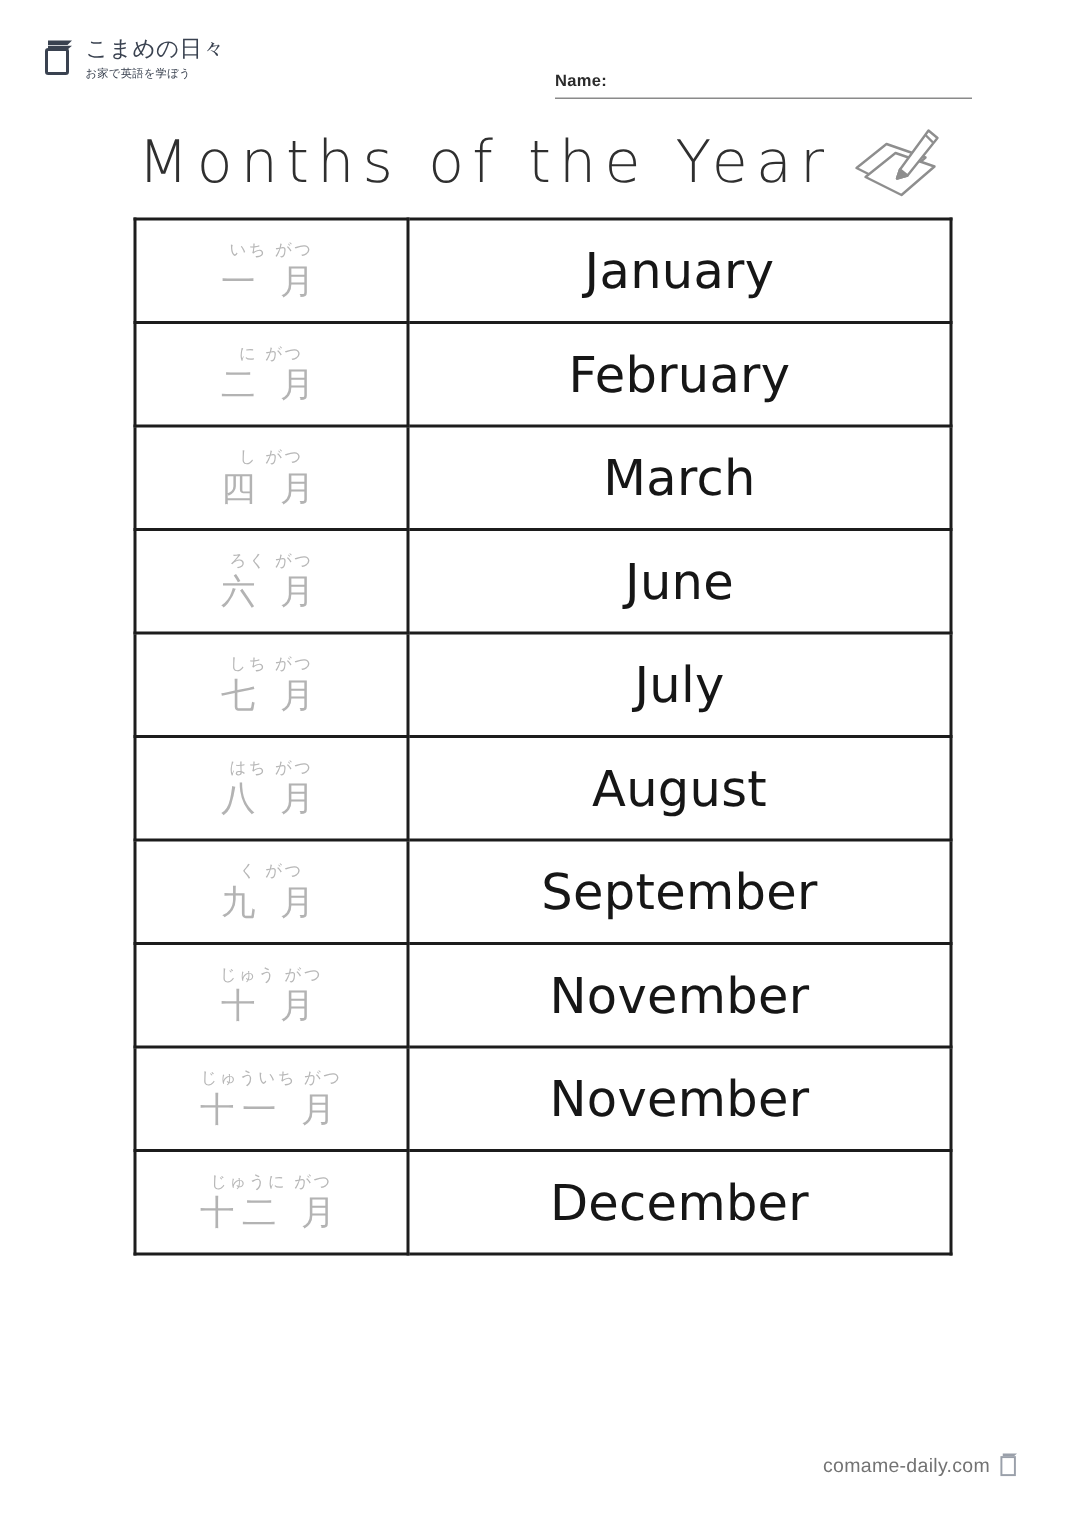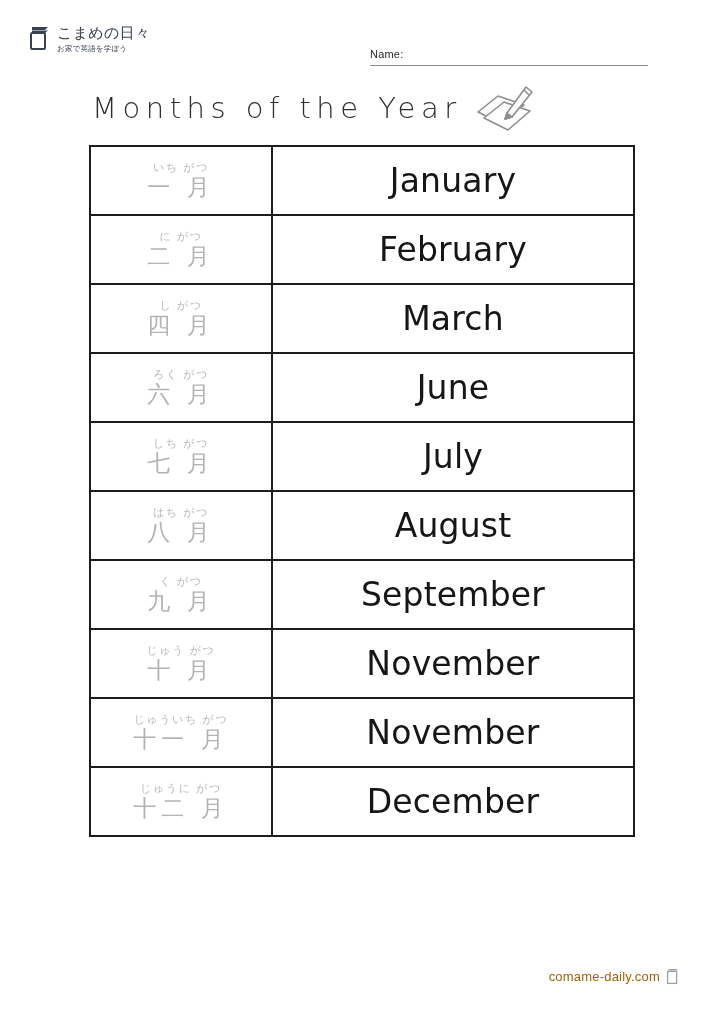--- a/index.html
+++ b/index.html
@@ -58,37 +58,38 @@
     white-space: nowrap;
   }
 
   .name-field {
     position: absolute;
     right: 48px;
     top: 20px;
     width: 278px;
     border-bottom: 1.2px solid #8a8a8a;
     padding-bottom: 3px;
+    font-weight: bold;
   }
   .name-label {
     font-size: 11px;
     color: #2b2b2b;
     letter-spacing: 0.2px;
   }
 
   
   .title-row {
     position: absolute;
     top: 84px;
     left: 92px;
     display: flex;
     align-items: center;
   }
   .page-title {
-    font-size: 29px;
+    font-size: 39px;
     font-weight: 300;
     color: #2f2f2f;
     letter-spacing: 5.5px;
     white-space: nowrap;
     font-family: "DejaVu Sans", "Liberation Sans", sans-serif;
   }
   .title-icon {
     width: 62px;
     height: 48px;
     margin-left: 12px;
@@ -151,21 +152,21 @@
   
   .footer {
     position: absolute;
     right: 45px;
     bottom: 39px;
     display: flex;
     align-items: center;
   }
   .footer-text {
     font-size: 13px;
-    color: #a16207;
+    color: #737373;
     letter-spacing: 0.2px;
   }
   .footer-icon {
     width: 13px;
     height: 17px;
     margin-left: 6px;
     flex: 0 0 auto;
   }
 </style>
 </head>

